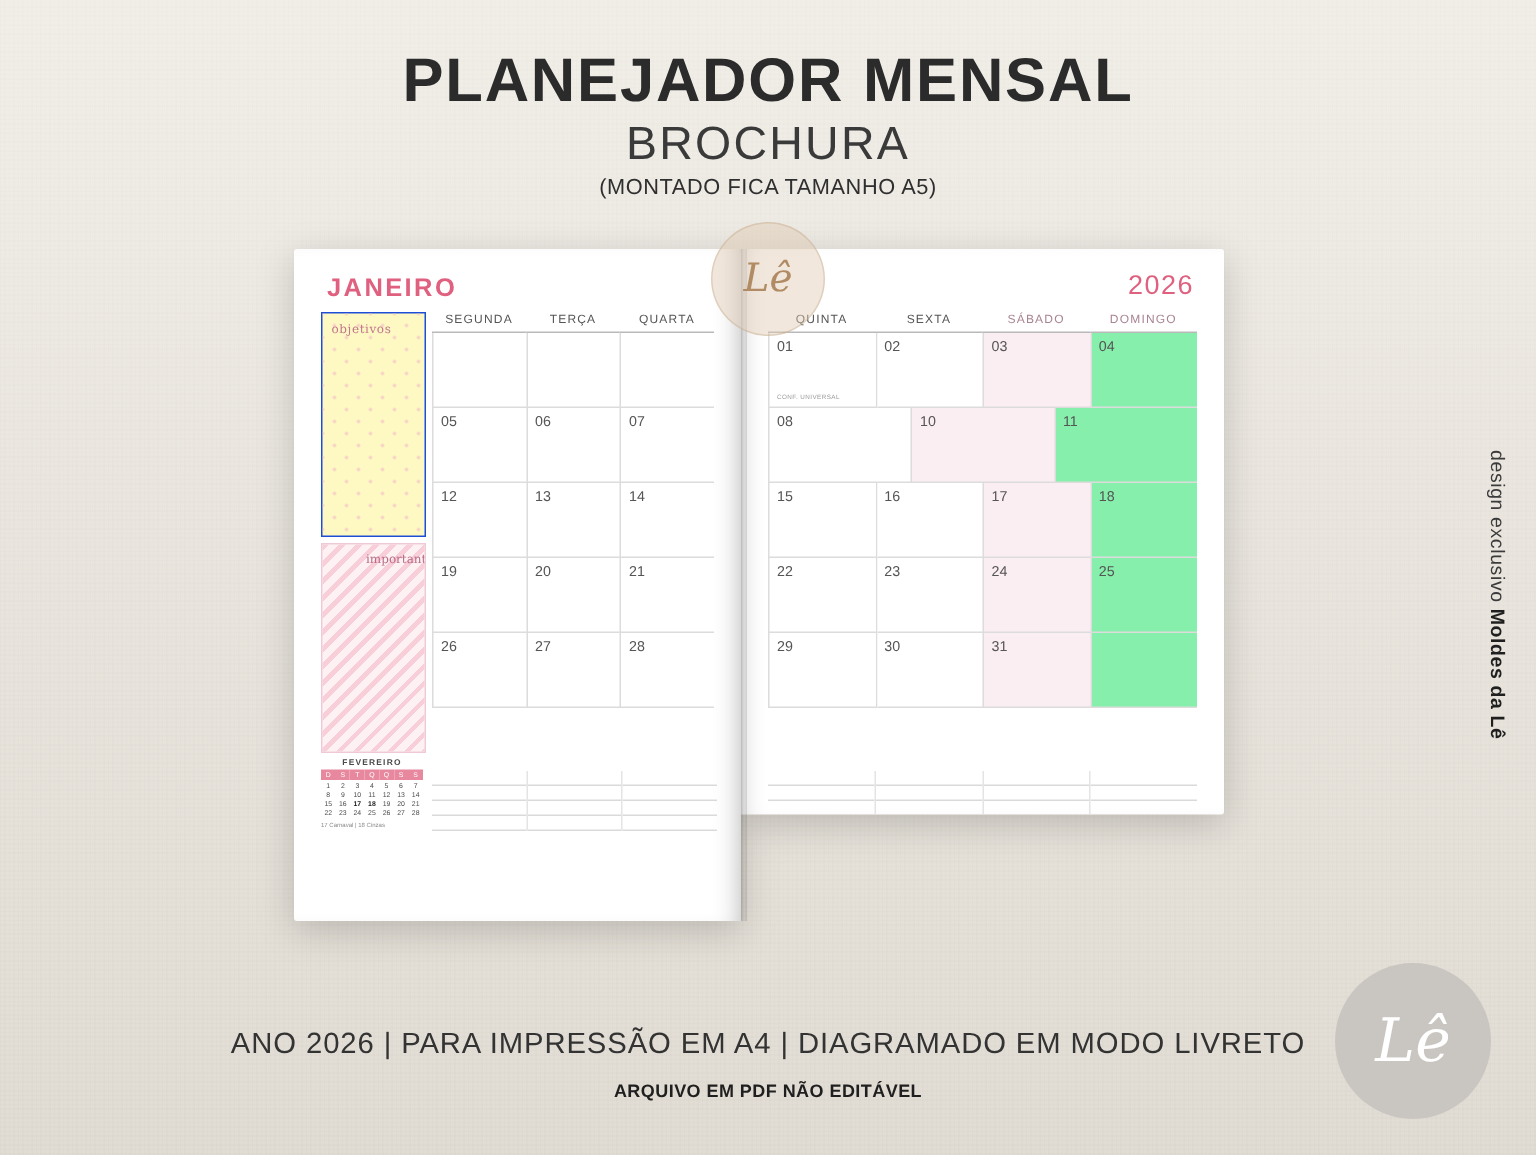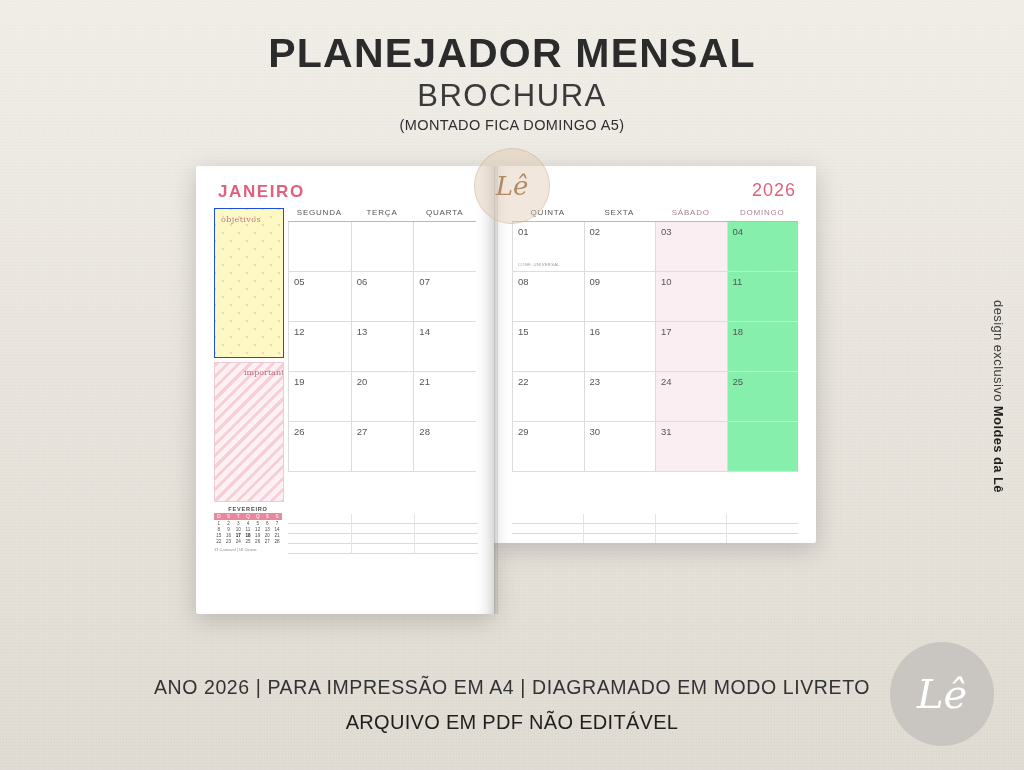--- a/index.html
+++ b/index.html
@@ -325,22 +325,22 @@
     left: 0;
     width: 1024px;
     text-align: center;
   }
   .footer-line1 {
     font-size: 19.5px;
     letter-spacing: 0.6px;
     color: #333;
   }
   .footer-line2 {
-    font-size: 20px;
-    font-weight: normal;
+    font-size: 12px;
+    font-weight: bold;
     color: #1f1f1f;
     margin-top: 12px;
     letter-spacing: 0.3px;
   }
 
   
   .side-text {
     position: absolute;
     right: 18px;
     top: 300px;
@@ -370,21 +370,21 @@
   }
 </style>
 </head>
 <body>
 
 <div class="page">
 
   <div class="header">
     <div class="title-main">PLANEJADOR MENSAL</div>
     <div class="title-sub">BROCHURA</div>
-    <div class="title-note">(MONTADO FICA DOMINGO A5)</div>
+    <div class="title-note">(MONTADO FICA TAMANHO A5)</div>
   </div>
 
   <div class="wm-top">
     <span>Lê</span>
   </div>
 
   <div class="booklet">
 
     <div class="leaf leaf-left">
       <div class="month-title">JANEIRO</div>
@@ -558,23 +558,20 @@
               <span class="num">03</span>
             </div>
           <div class="cell tint-b">
               <span class="num">04</span>
             </div>
         </div>
         <div class="cal-row">
           <div class="cell first-col">
               <span class="num">08</span>
             </div>
-          <div class="cell">
-              <span class="num">09</span>
-            </div>
           <div class="cell tint-a">
               <span class="num">10</span>
             </div>
           <div class="cell tint-b">
               <span class="num">11</span>
             </div>
         </div>
         <div class="cal-row">
           <div class="cell first-col">
               <span class="num">15</span>

